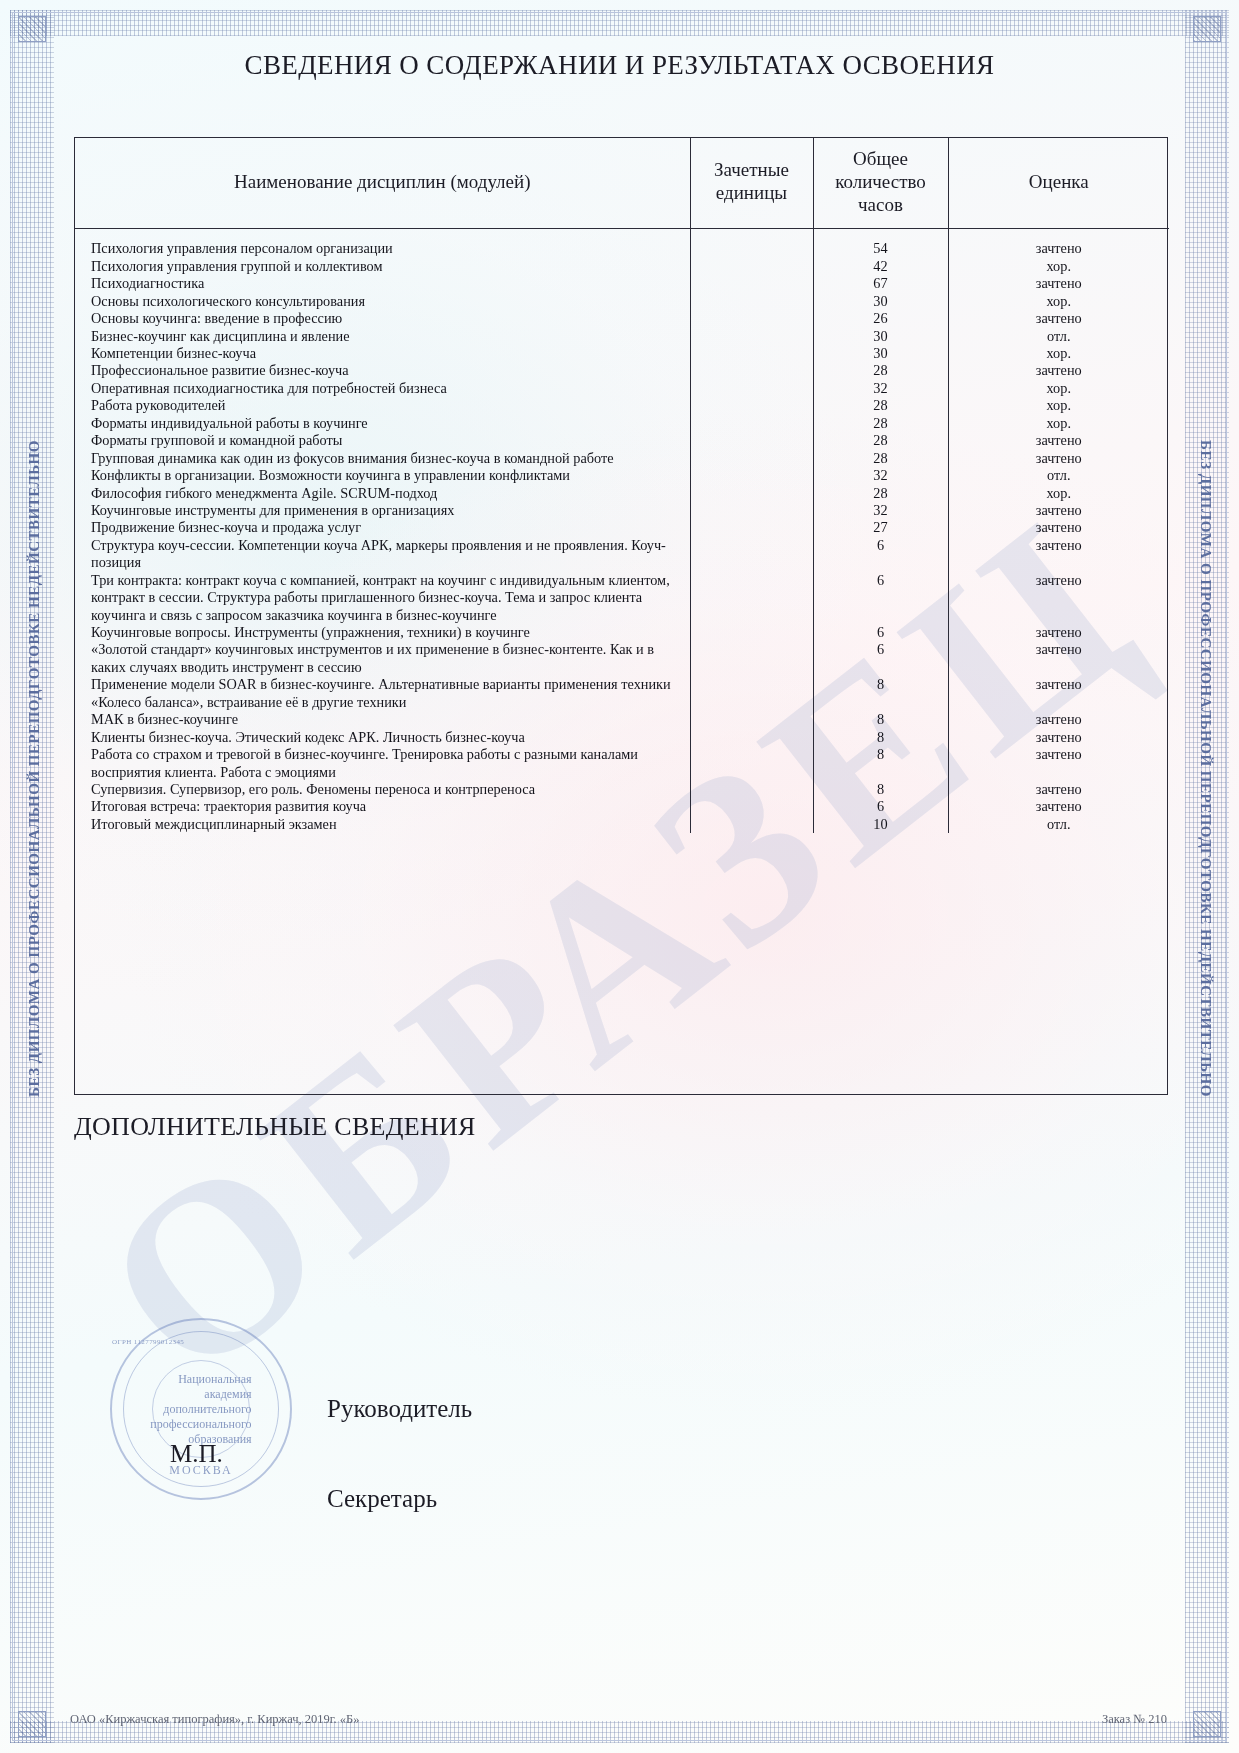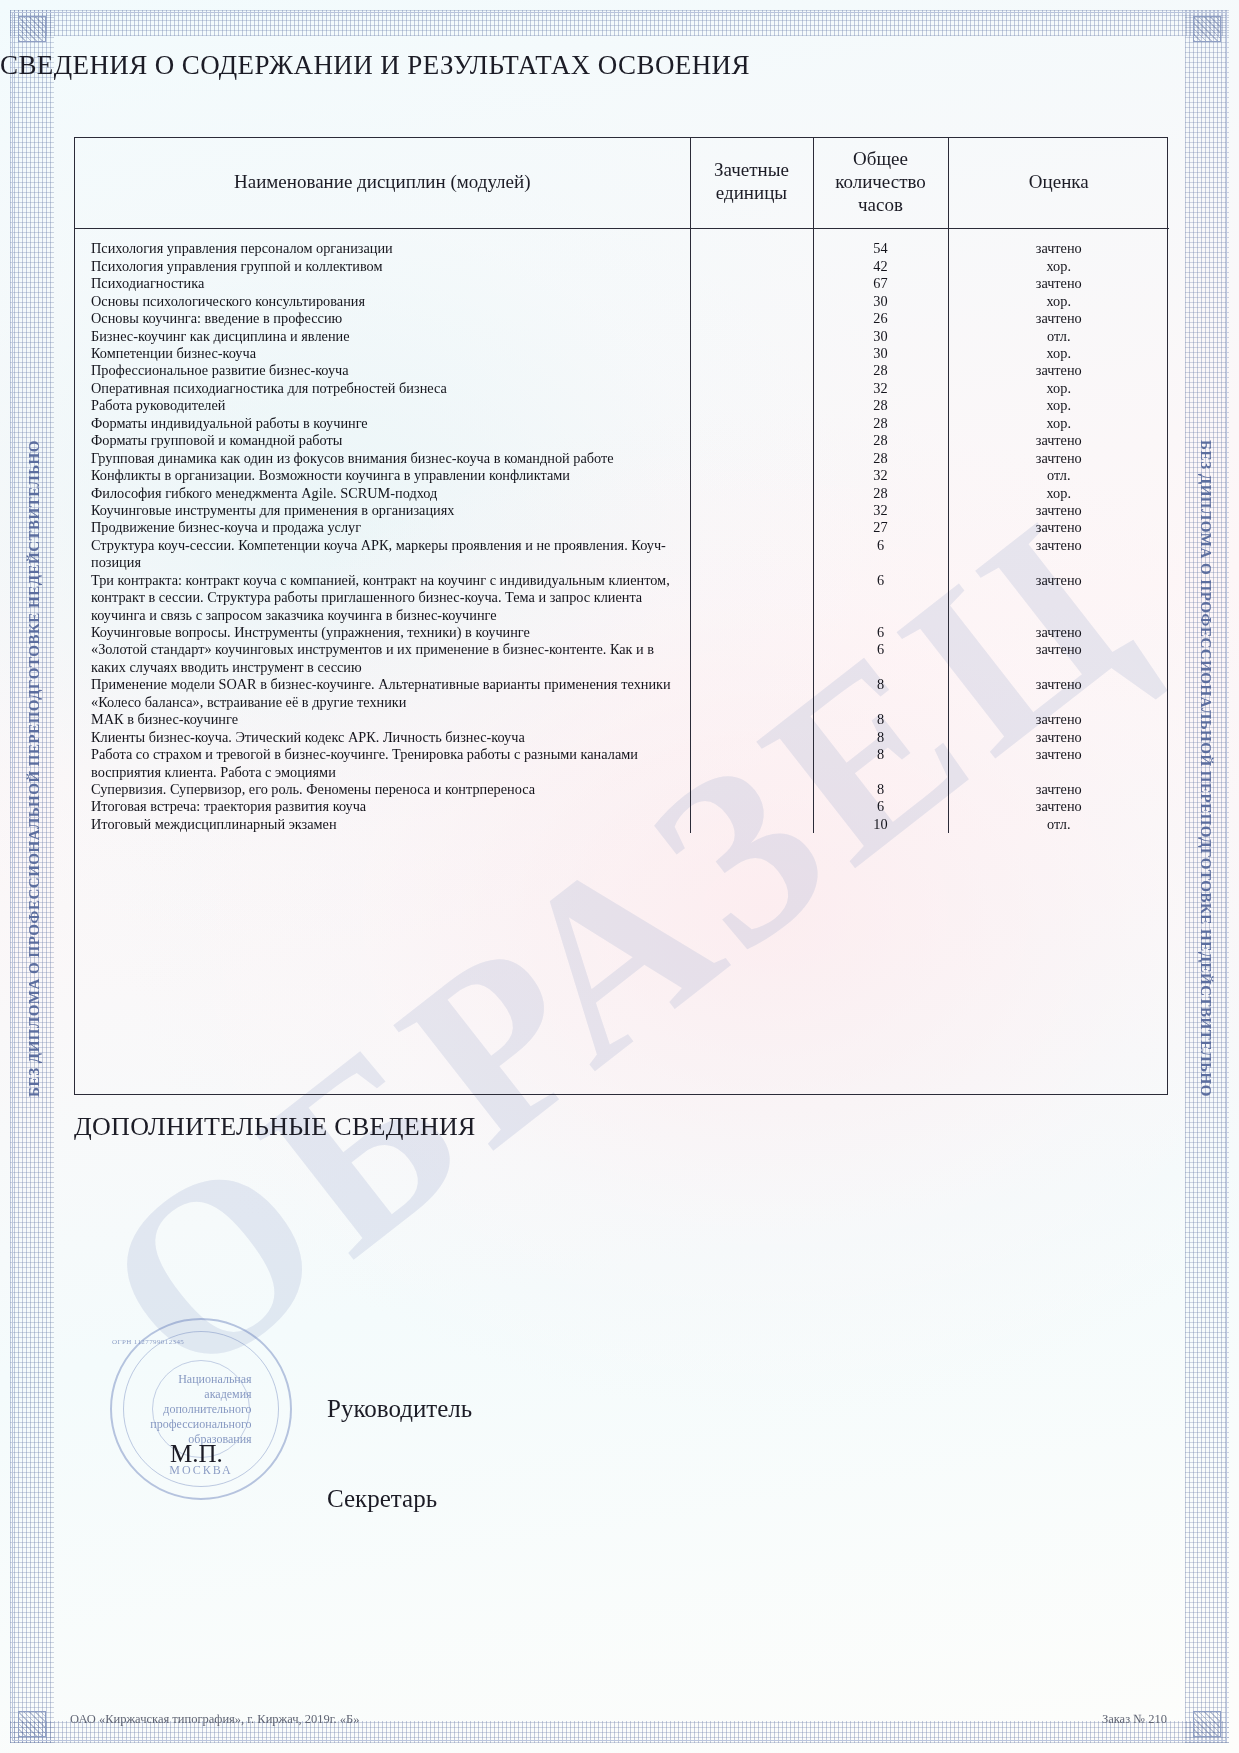--- a/index.html
+++ b/index.html
@@ -96,20 +96,21 @@
     white-space: nowrap;
     pointer-events: none;
     user-select: none;
   }
 
   
   .doc-title {
     position: absolute;
     left: 0; right: 0;
     top: 48px;
+    text-align: center;
     font-family: "Liberation Serif", serif;
     font-size: 27px;
     letter-spacing: 0.4px;
     color: #1c1c26;
     line-height: 1.28;
   }
 
   
   .table-wrap {
     position: absolute;

